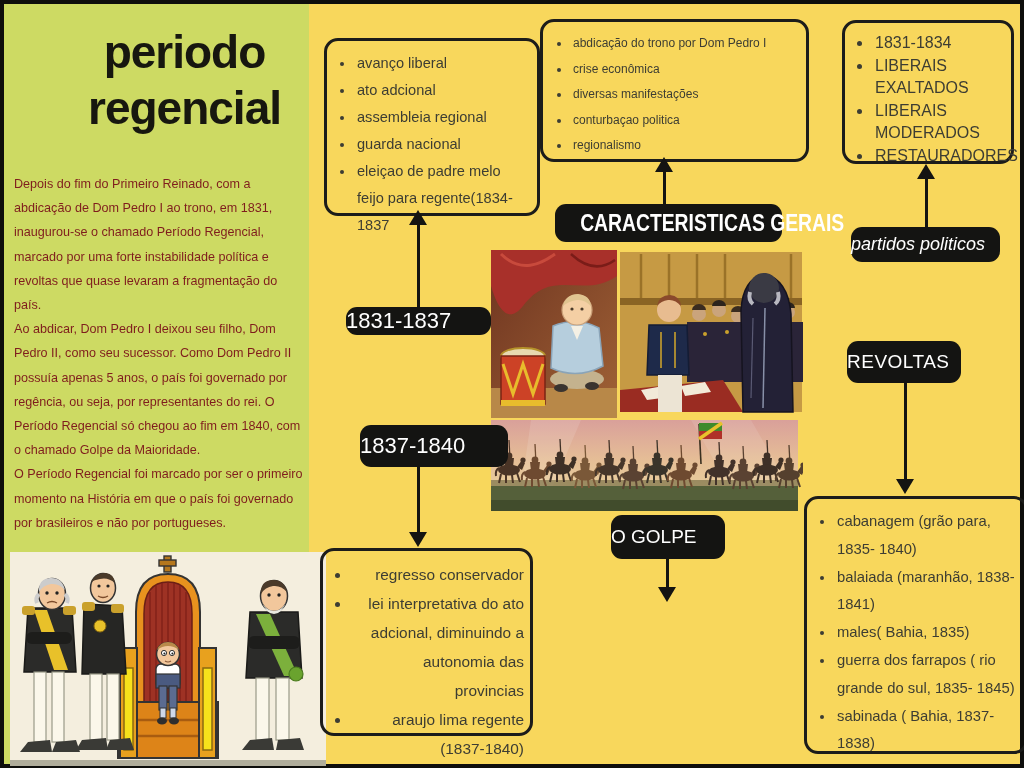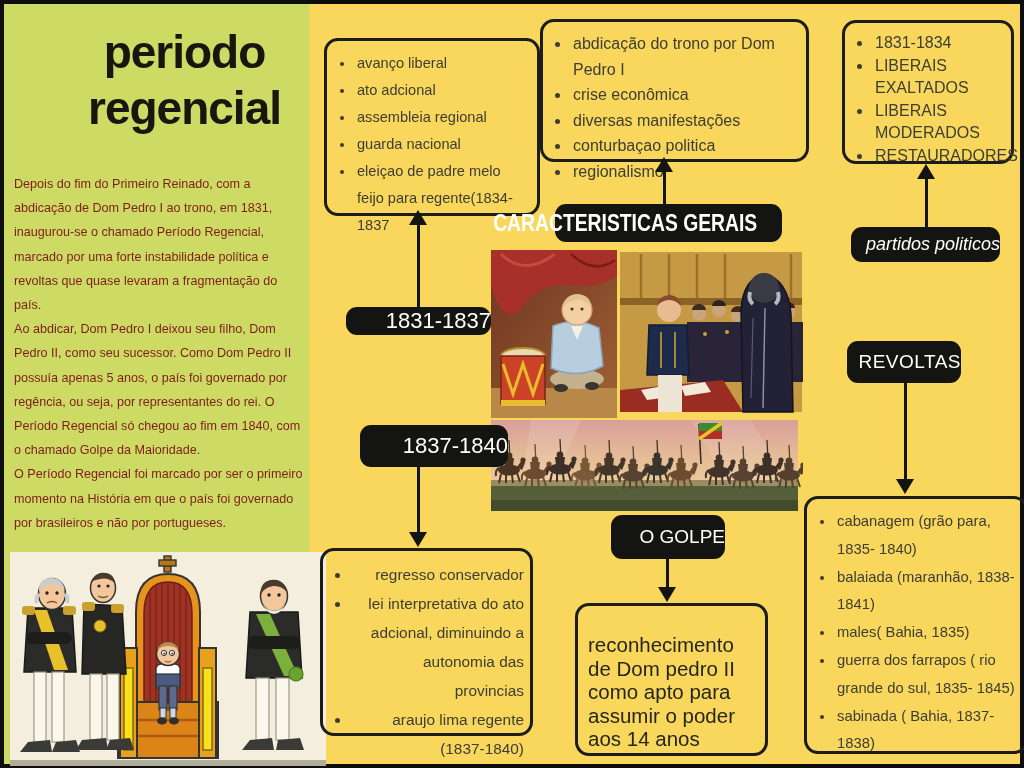--- a/index.html
+++ b/index.html
@@ -14,35 +14,35 @@
   #intro{position:absolute;left:10px;top:168px;width:292px;color:#7f1d1d;
          font-size:12.6px;line-height:24.2px;}
   #intro p{margin:0;}
 
   
   .listbox{position:absolute;border:3px solid #1c1c1a;border-radius:14px;color:#3d3d33;}
   .listbox ul{margin:0;padding:9px 6px 6px 28px;list-style:disc;}
   .listbox li{padding-left:2px;}
   #box-measures{left:312px;top:34px;width:210px;height:172px;font-size:14.6px;margin-left:8px;}
   #box-measures li{line-height:27px;}
-  #box-general{left:536px;top:15px;width:263px;height:137px;font-size:16px;}
+  #box-general{left:536px;top:15px;width:263px;height:137px;font-size:12px;}
   #box-general li{line-height:25.5px;}
   #box-parties{left:838px;top:16px;width:166px;height:138px;font-size:16px;}
   #box-parties li{line-height:22.5px;}
   #box-conservative{left:316px;top:544px;width:207px;height:182px;font-size:15.4px;text-align:right;}
   #box-conservative li{line-height:29px;}
   #box-revolts{left:800px;top:492px;width:218px;height:252px;font-size:14.8px;}
   #box-revolts li{line-height:27.8px;}
   #box-golpe-result{left:571px;top:599px;width:187px;height:147px;color:#26261e;}
   #box-golpe-result ul{list-style:none;margin:0;padding:27px 4px 4px 8px;
          font-size:20.5px;line-height:23.5px;}
 
   
   .pill{position:absolute;background:#141412;color:#fff;border-radius:11px;
-        display:flex;align-items:center;justify-content:flex-end;white-space:nowrap;}
+        display:flex;align-items:center;justify-content:flex-start;white-space:nowrap;}
   #lbl-cg{left:551px;top:200px;width:227px;height:38px;font-size:23px;font-weight:bold;}
   #lbl-cg span{display:inline-block;transform:scaleX(0.84);letter-spacing:0;}
   #lbl-pp{left:847px;top:223px;width:149px;height:35px;font-size:18px;font-style:italic;}
   #lbl-1831{left:342px;top:303px;width:145px;height:28px;font-size:22px;}
   #lbl-1837{left:356px;top:421px;width:148px;height:42px;font-size:22px;}
   #lbl-rev{left:843px;top:337px;width:114px;height:42px;font-size:19px;letter-spacing:.5px;}
   #lbl-golpe{left:607px;top:511px;width:114px;height:44px;font-size:19px;}
 
   
   .arrow{position:absolute;width:20px;}
@@ -324,29 +324,20 @@
   <div class="listbox" id="box-revolts">
     <ul>
           <li>cabanagem  (grão para, 1835- 1840)</li>
           <li>balaiada (maranhão, 1838- 1841)</li>
           <li>males( Bahia, 1835)</li>
           <li>guerra dos farrapos ( rio grande do sul, 1835- 1845)</li>
           <li>sabinada ( Bahia, 1837- 1838)</li>
         </ul>
   </div>
 
-  <div class="listbox" id="box-golpe-result">
-    <ul>
-          <li>reconhecimento</li>
-          <li>de Dom pedro II</li>
-          <li>como apto para</li>
-          <li>assumir o poder</li>
-          <li>aos 14 anos</li>
-        </ul>
-  </div>
 
   <div class="pill" id="lbl-cg">
     <span>CARACTERISTICAS GERAIS</span>
   </div>
   <div class="pill" id="lbl-pp">partidos politicos</div>
   <div class="pill" id="lbl-1831">1831-1837</div>
   <div class="pill" id="lbl-1837">1837-1840</div>
   <div class="pill" id="lbl-rev">REVOLTAS</div>
   <div class="pill" id="lbl-golpe">O GOLPE</div>
 

